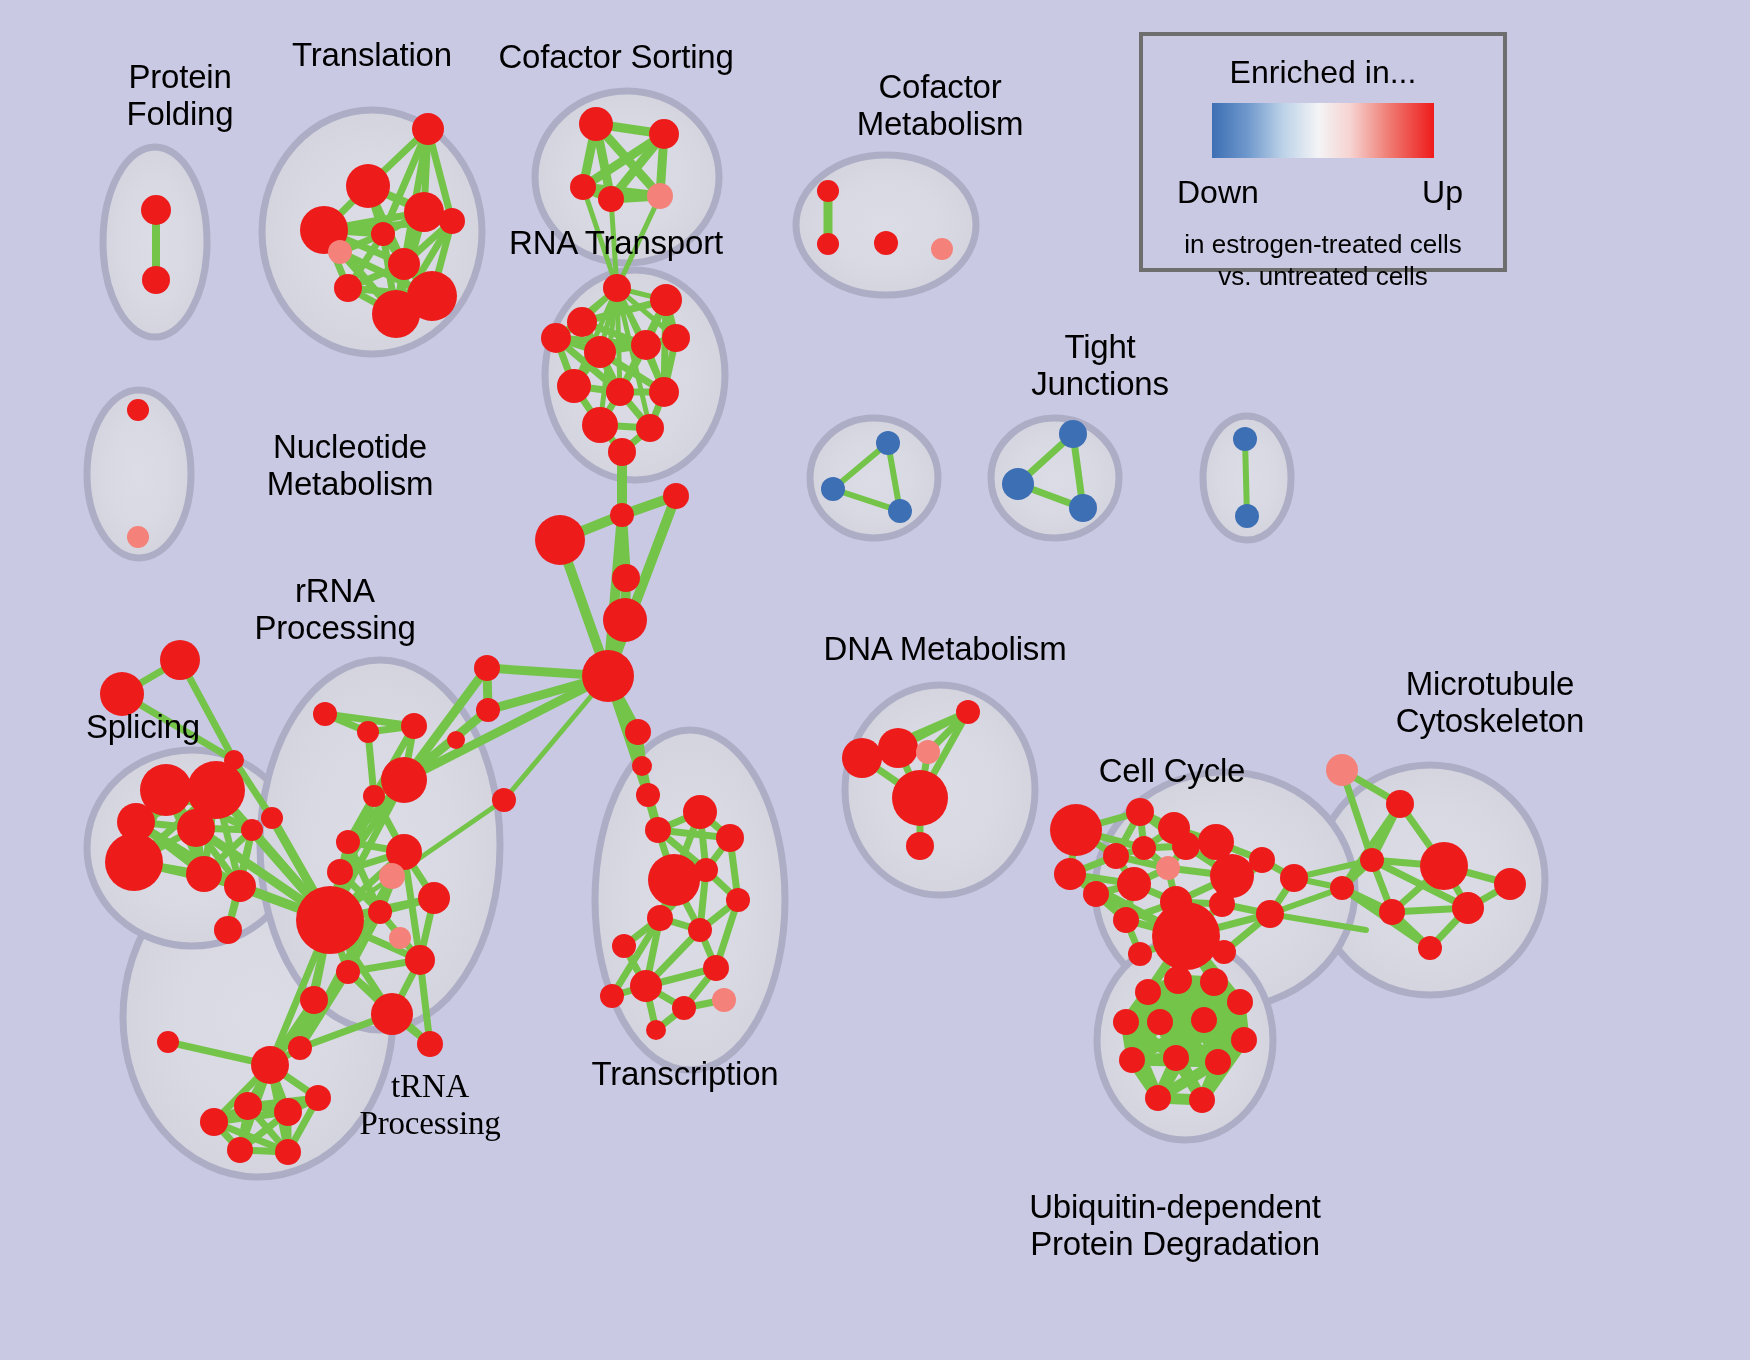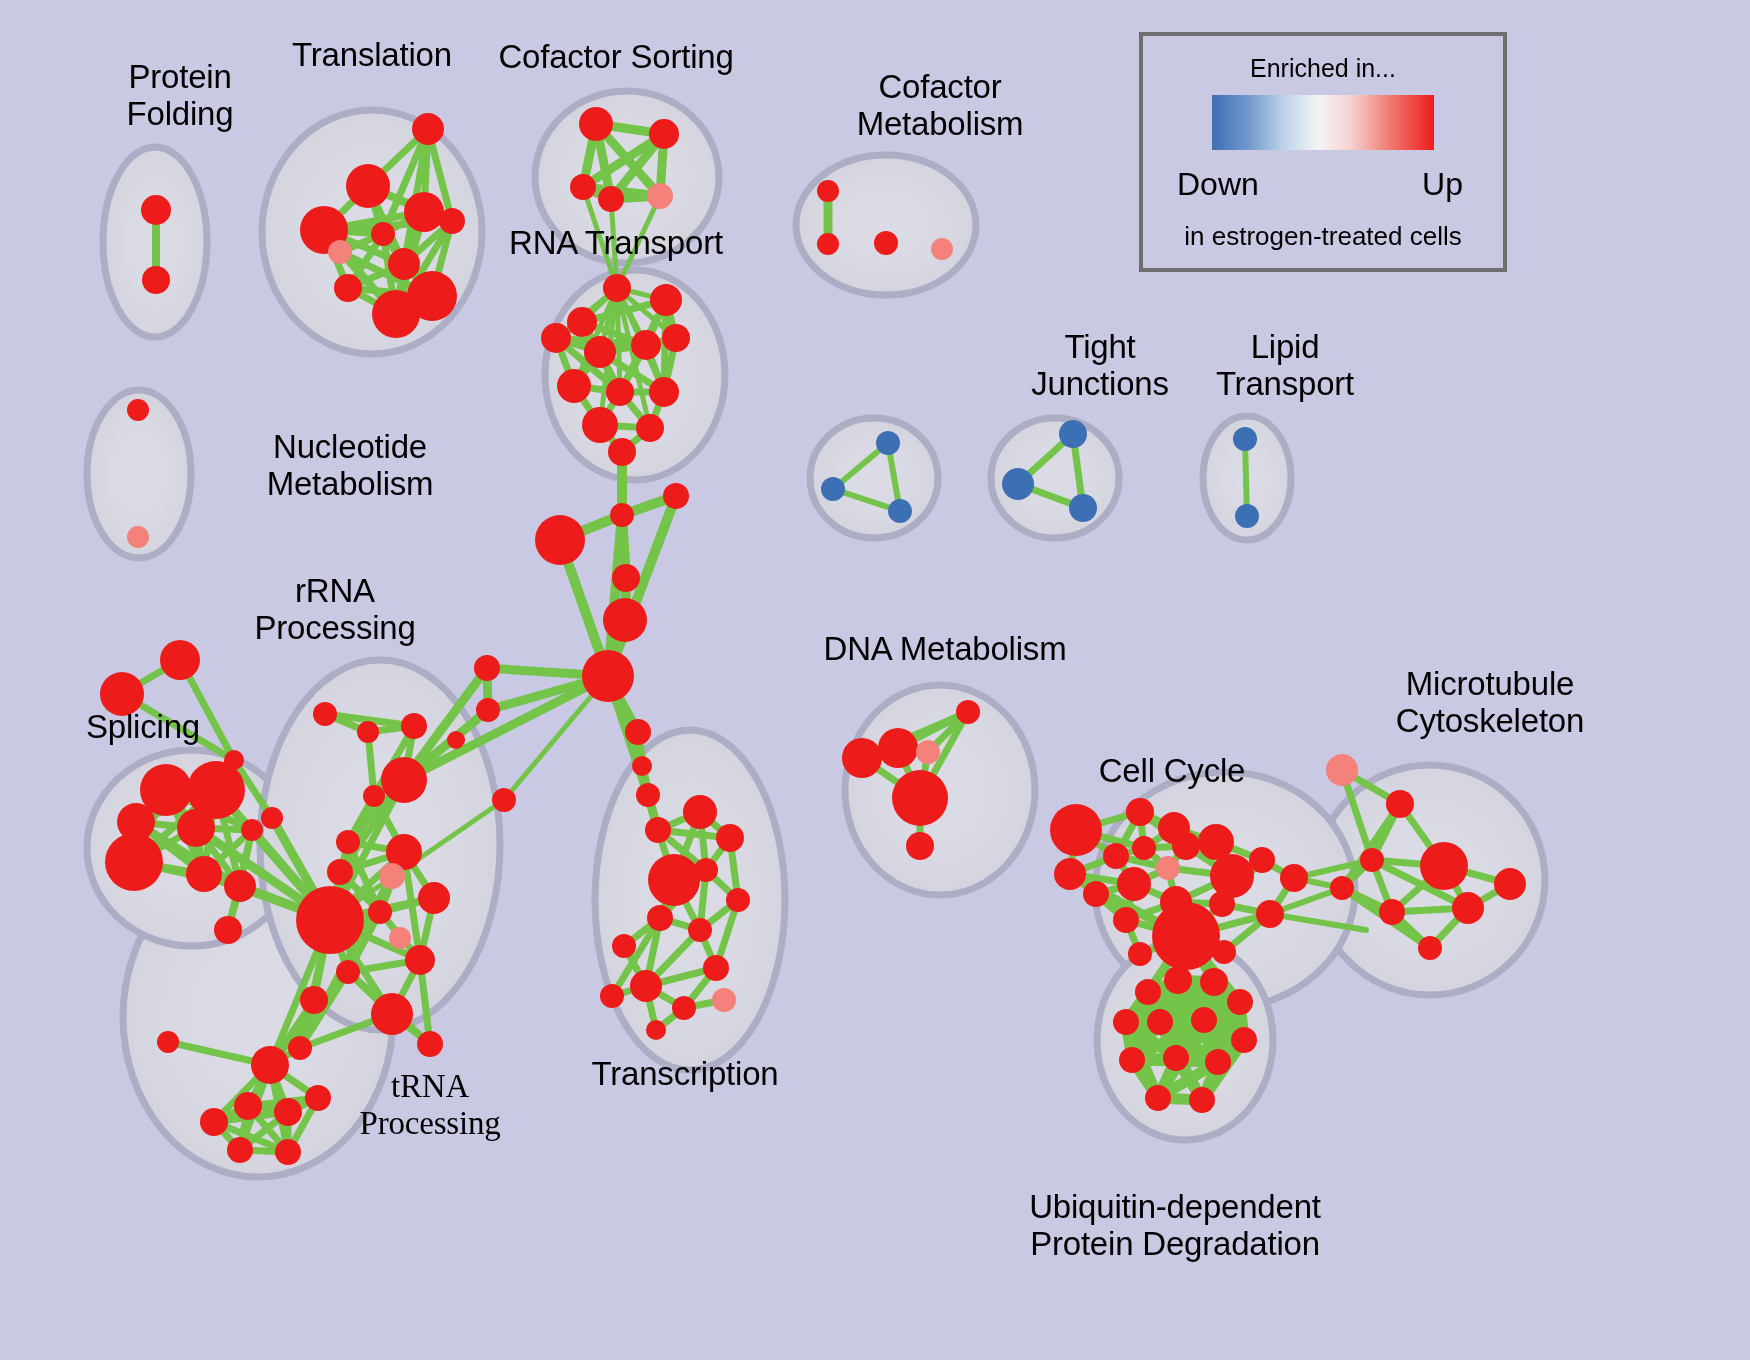--- a/index.html
+++ b/index.html
@@ -25,21 +25,21 @@
   #legend{
     position:absolute;
     left:1139px;top:32px;
     width:368px;height:240px;
     background:#c9c9e4;
     border:4px solid #6e6e6e;
     box-sizing:border-box;
     text-align:center;
   }
   #legend .ltitle{
-    font-size:25px;color:#000;margin-top:18px;
+    font-size:32px;color:#000;margin-top:18px;
   }
   #legend .bar{
     width:222px;height:55px;margin:12px auto 4px auto;
     background:linear-gradient(to right,#3d6fb4 0%, #6f98cc 16%, #bcd2e8 32%, #f4f4f6 48%, #f6d4d2 62%, #ef7b72 80%, #ee1b1b 100%);
   }
   #legend .ends{
     position:relative;width:300px;margin:16px auto;height:40px;font-size:32px;
   }
   #legend .ends .down{position:absolute;left:4px;top:0;}
   #legend .ends .up{position:absolute;right:10px;top:0;}
@@ -770,22 +770,20 @@
 Folding</div>
   <div class="cluster-label" style="left:192px;top:36px;width:360px;">Translation</div>
   <div class="cluster-label" style="left:436px;top:38px;width:360px;">Cofactor Sorting</div>
   <div class="cluster-label" style="left:436px;top:224px;width:360px;">RNA Transport</div>
   <div class="cluster-label" style="left:780px;top:68px;width:320px;">Cofactor
 Metabolism</div>
   <div class="cluster-label" style="left:190px;top:428px;width:320px;">Nucleotide
 Metabolism</div>
   <div class="cluster-label" style="left:975px;top:328px;width:250px;">Tight
 Junctions</div>
-  <div class="cluster-label" style="left:1160px;top:328px;width:250px;">Lipid
-Transport</div>
   <div class="cluster-label" style="left:210px;top:572px;width:250px;">rRNA
 Processing</div>
   <div class="cluster-label" style="left:38px;top:708px;width:210px;">Splicing</div>
   <div class="cluster-label" style="left:520px;top:1055px;width:330px;">Transcription</div>
   <div class="cluster-label" style="left:280px;top:1068px;width:300px;font-family:Liberation Serif, serif;">tRNA
 Processing</div>
   <div class="cluster-label" style="left:780px;top:630px;width:330px;">DNA Metabolism</div>
   <div class="cluster-label" style="left:1047px;top:752px;width:250px;">Cell Cycle</div>
   <div class="cluster-label" style="left:1325px;top:665px;width:330px;">Microtubule
 Cytoskeleton</div>
@@ -793,15 +791,16 @@
 Protein Degradation</div>
 
   <div id="legend">
     <div class="ltitle">Enriched in...</div>
     <div class="bar"></div>
     <div class="ends">
       <span class="down">Down</span>
       <span class="up">Up</span>
     </div>
     <div class="sub">in estrogen-treated cells</div>
+    <div class="sub">vs. untreated cells</div>
   </div>
 
 </div>
 
 </body></html>

